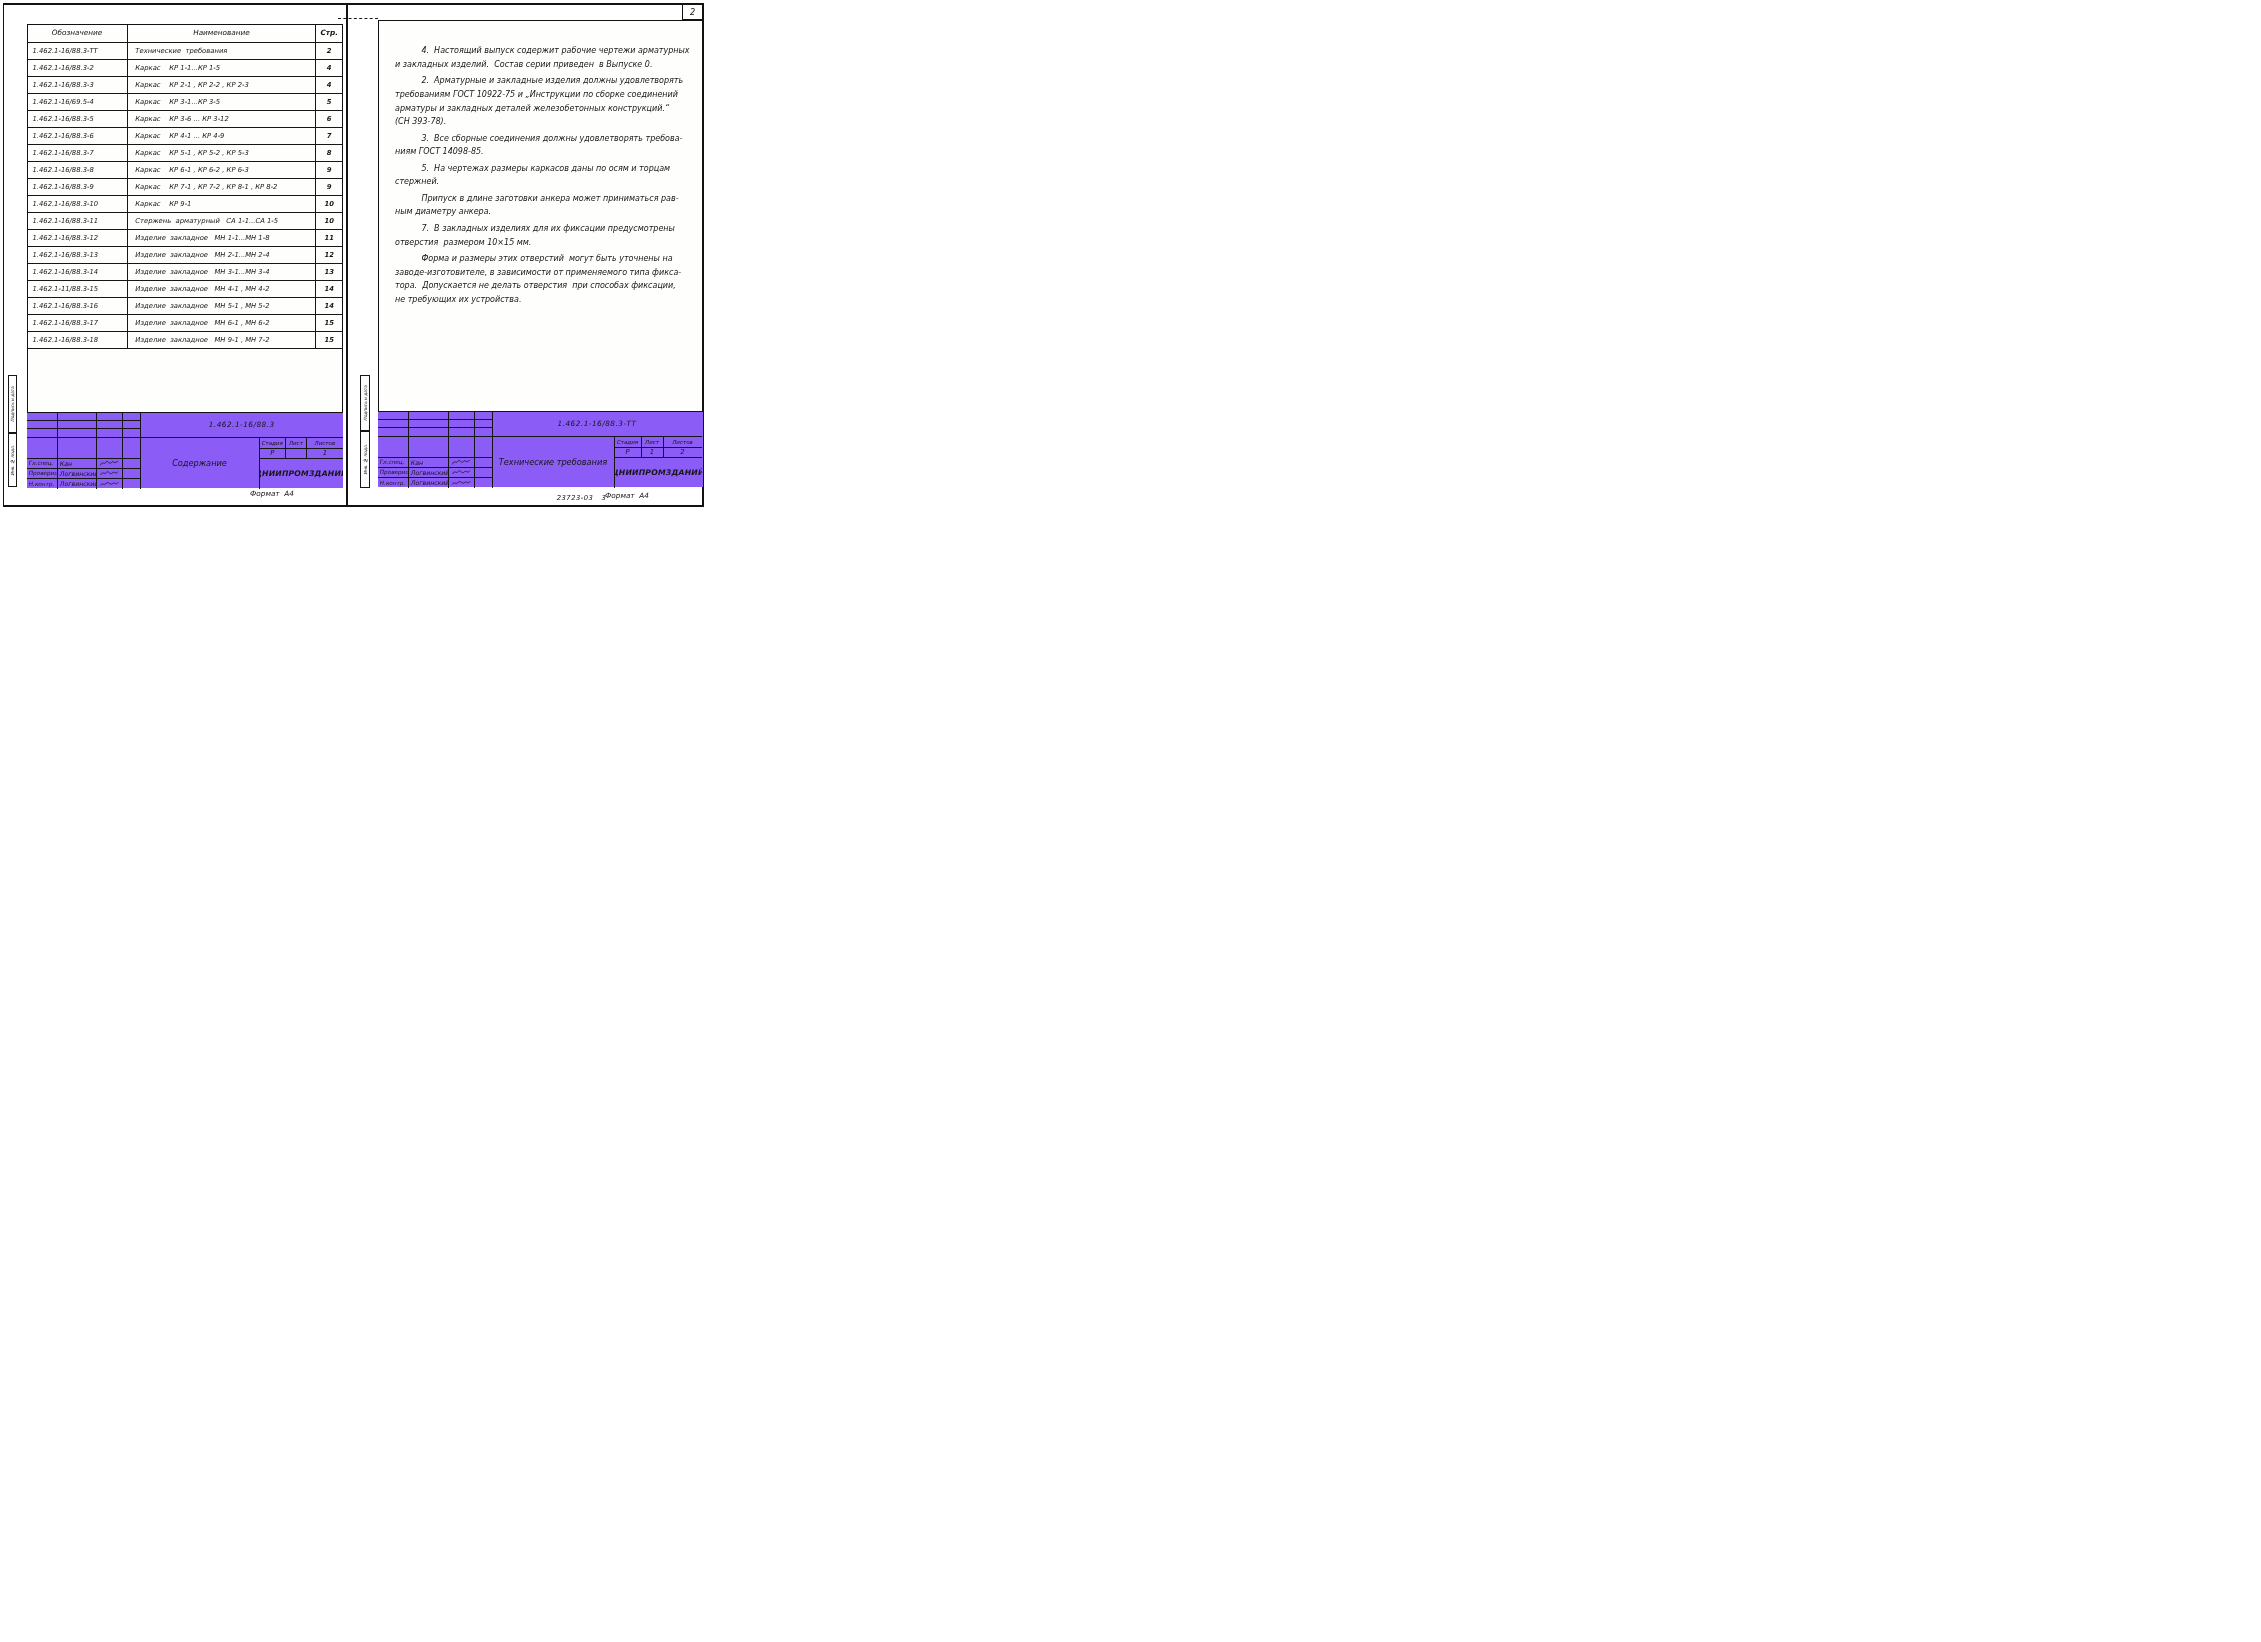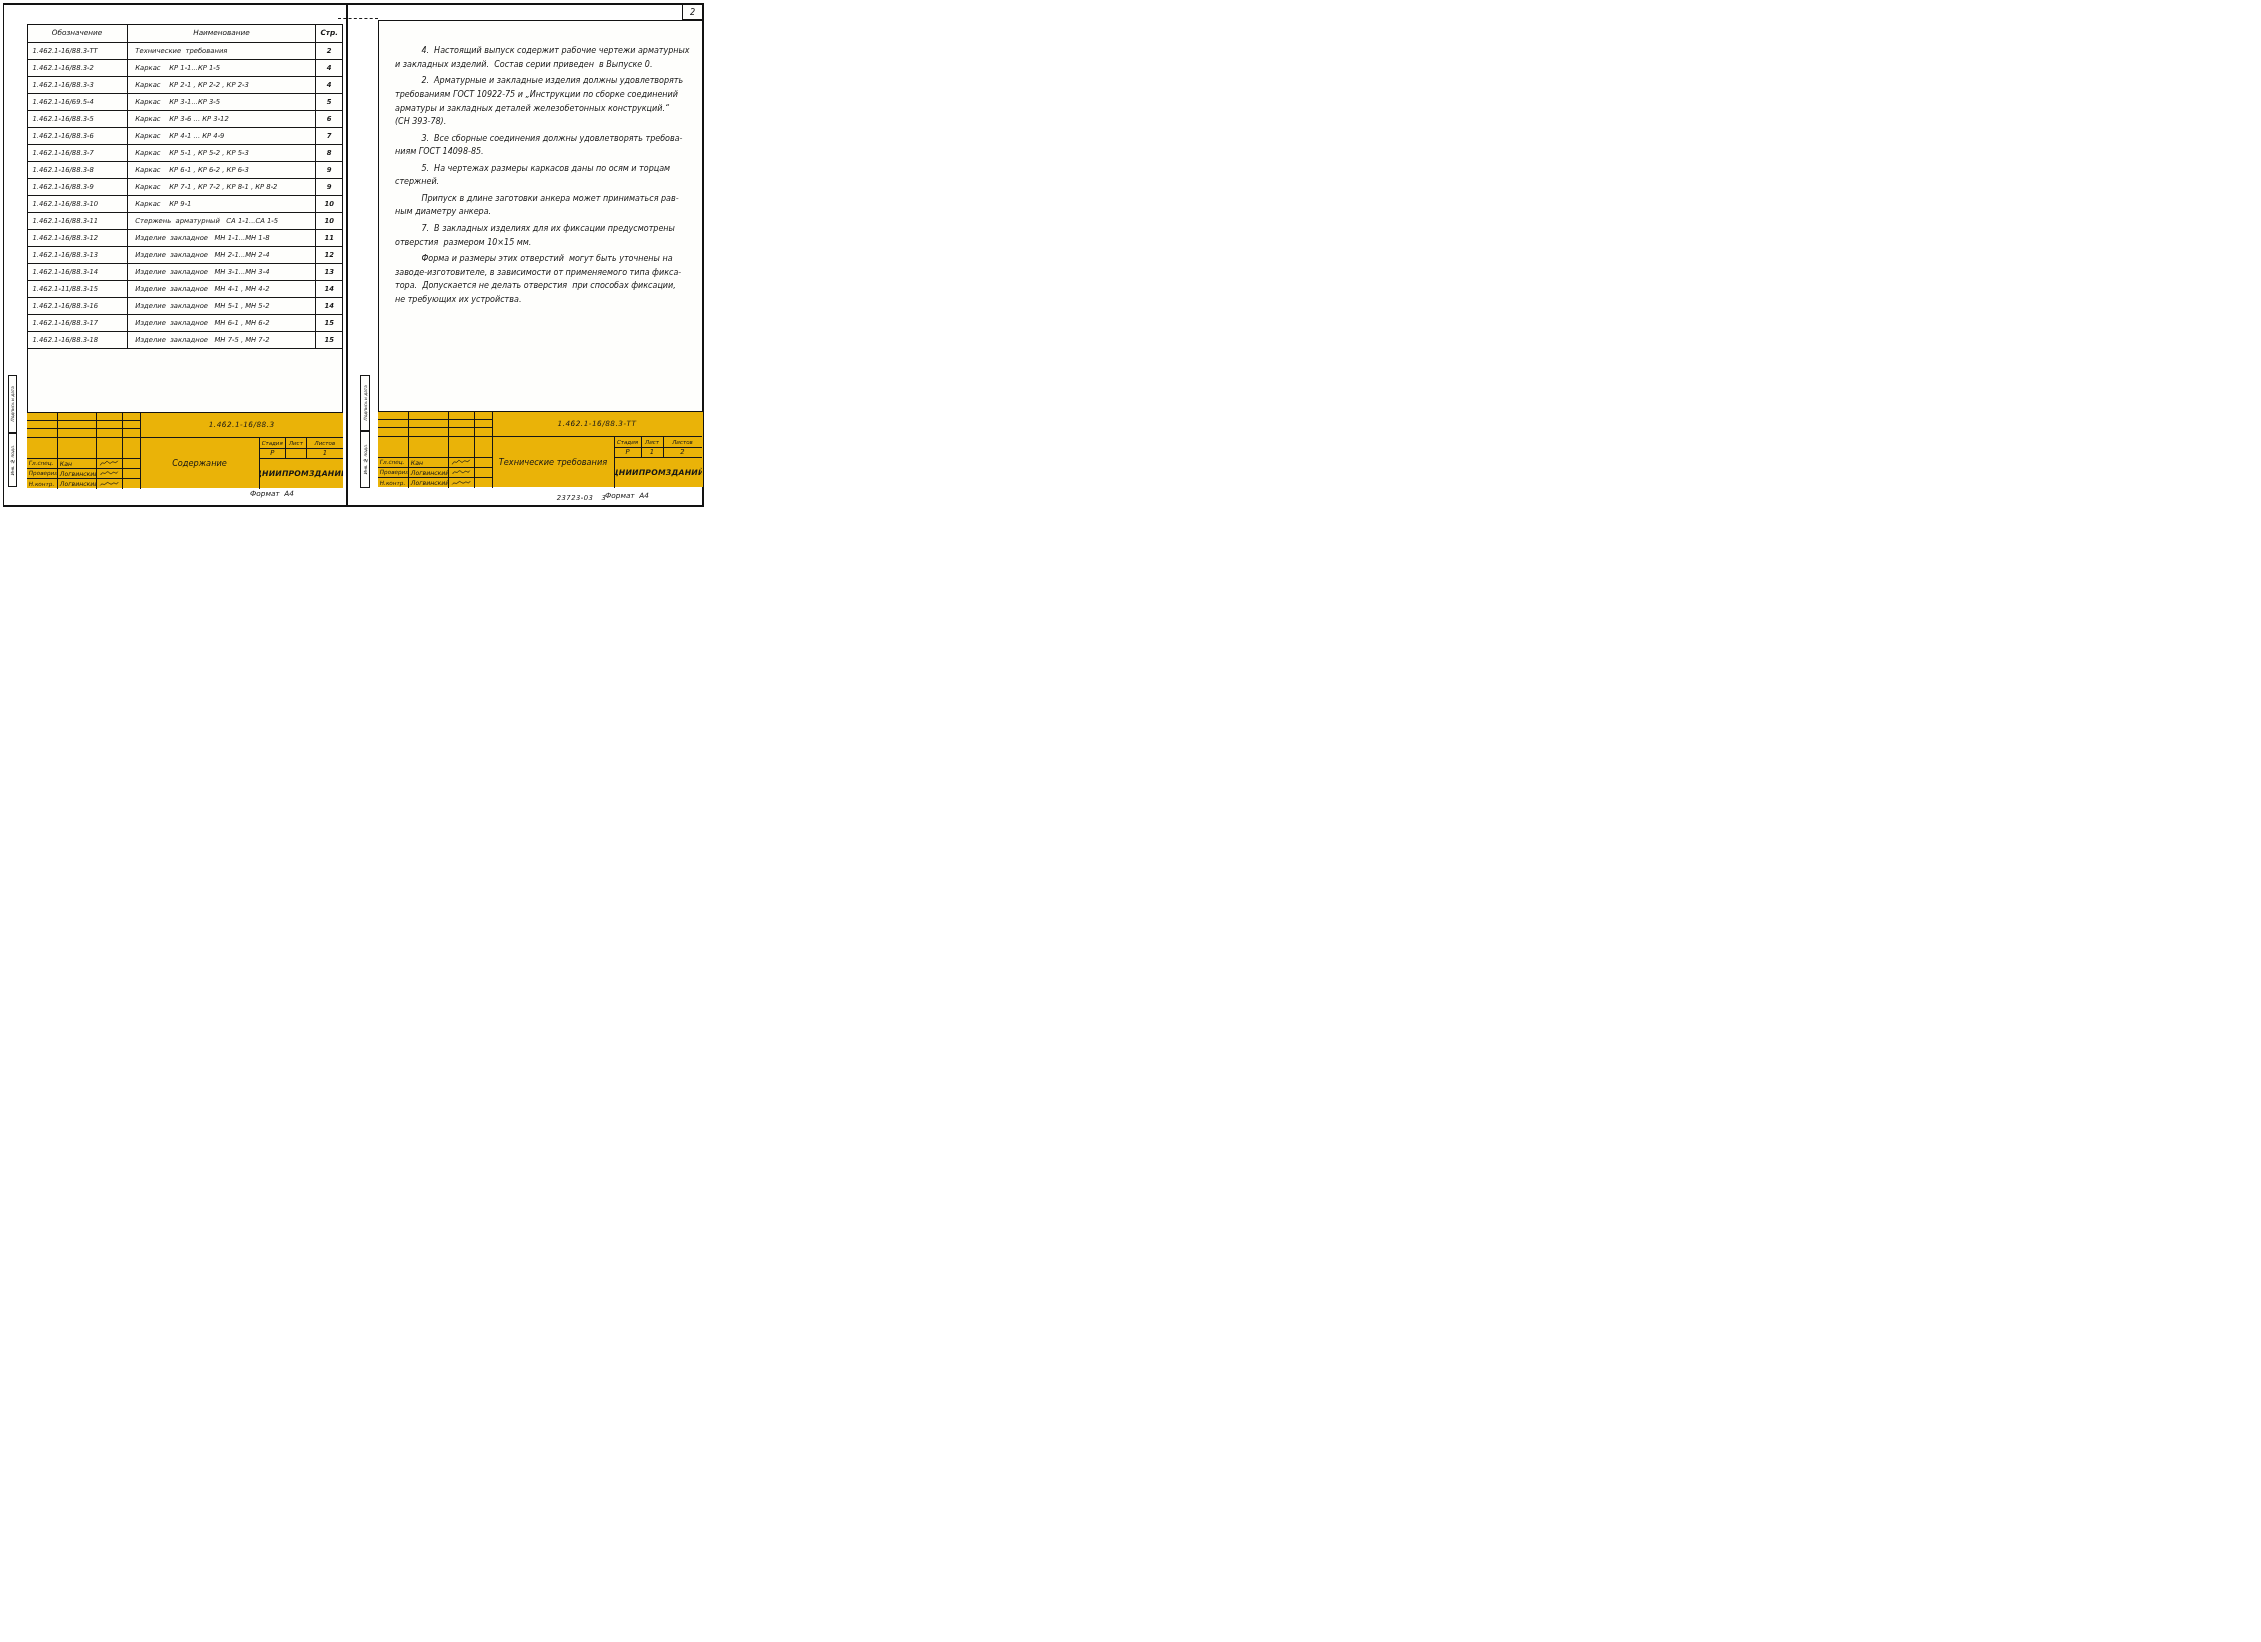--- a/index.html
+++ b/index.html
@@ -26,21 +26,21 @@
   .c-page{justify-content:center;padding-left:0;font-weight:bold;}
   .t-head .c-page, .t-row .c-page{border-right:none;}
 
   
   .tech{position:absolute;left:395px;top:44px;width:295px;font-size:8px;line-height:13.7px;}
   .para{margin:0 0 2.7px 0;}
   .pline{display:block;white-space:pre-wrap;}
   .pline.first{padding-left:26.4px;}
 
   
-  .tb{position:absolute;display:grid;box-sizing:border-box;border-top:1.1px solid #121212;background:#eab308;}
+  .tb{position:absolute;display:grid;box-sizing:border-box;border-top:1.1px solid #121212;background:#8b5cf6;}
   .tb-left{left:27px;top:412px;width:316px;height:76px;
     grid-template-columns:31px 39px 25.5px 18px 119px 26.4px 21px 36px;
     grid-template-rows:8.2px 8.2px 8.2px 11px 10px 10px 10px 10px;}
   .tb-right{left:378px;top:411px;width:325px;height:76px;
     grid-template-columns:31px 40px 25.5px 18px 122px 27px 22px 38px;
     grid-template-rows:8.2px 8.2px 8.2px 11px 10px 10px 10px 10px;}
   .tc{box-sizing:border-box;border-right:0.7px solid #161616;border-bottom:0.7px solid #161616;
     display:flex;align-items:center;justify-content:center;overflow:hidden;}
   .tc.nr{border-right:none;}
   .tc.nb{border-bottom:none;}
@@ -166,21 +166,21 @@
           <div class="td c-name">Изделие  закладное   МН 5-1 , МН 5-2</div>
           <div class="td c-page">14</div>
         </div>
         <div class="t-row">
           <div class="td c-des">1.462.1-16/88.3-17</div>
           <div class="td c-name">Изделие  закладное   МН 6-1 , МН 6-2</div>
           <div class="td c-page">15</div>
         </div>
         <div class="t-row">
           <div class="td c-des">1.462.1-16/88.3-18</div>
-          <div class="td c-name">Изделие  закладное   МН 7-5 , МН 7-2</div>
+          <div class="td c-name">Изделие  закладное   МН 9-1 , МН 7-2</div>
           <div class="td c-page">15</div>
         </div>
       </div>
   </div>
 
   <div class="tb tb-left">
 
     <div class="tc" style="grid-area:1/1"></div>
     <div class="tc" style="grid-area:1/2"></div>
     <div class="tc" style="grid-area:1/3"></div>

